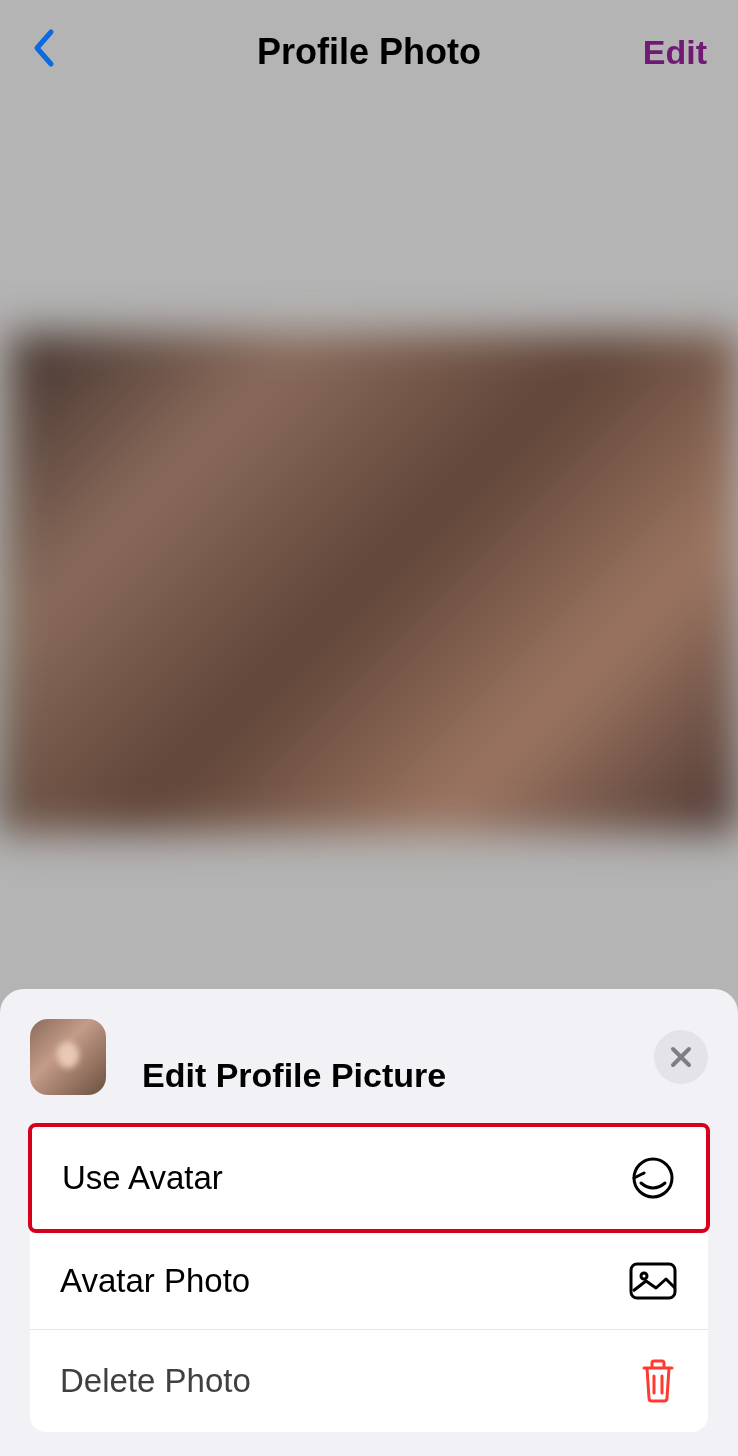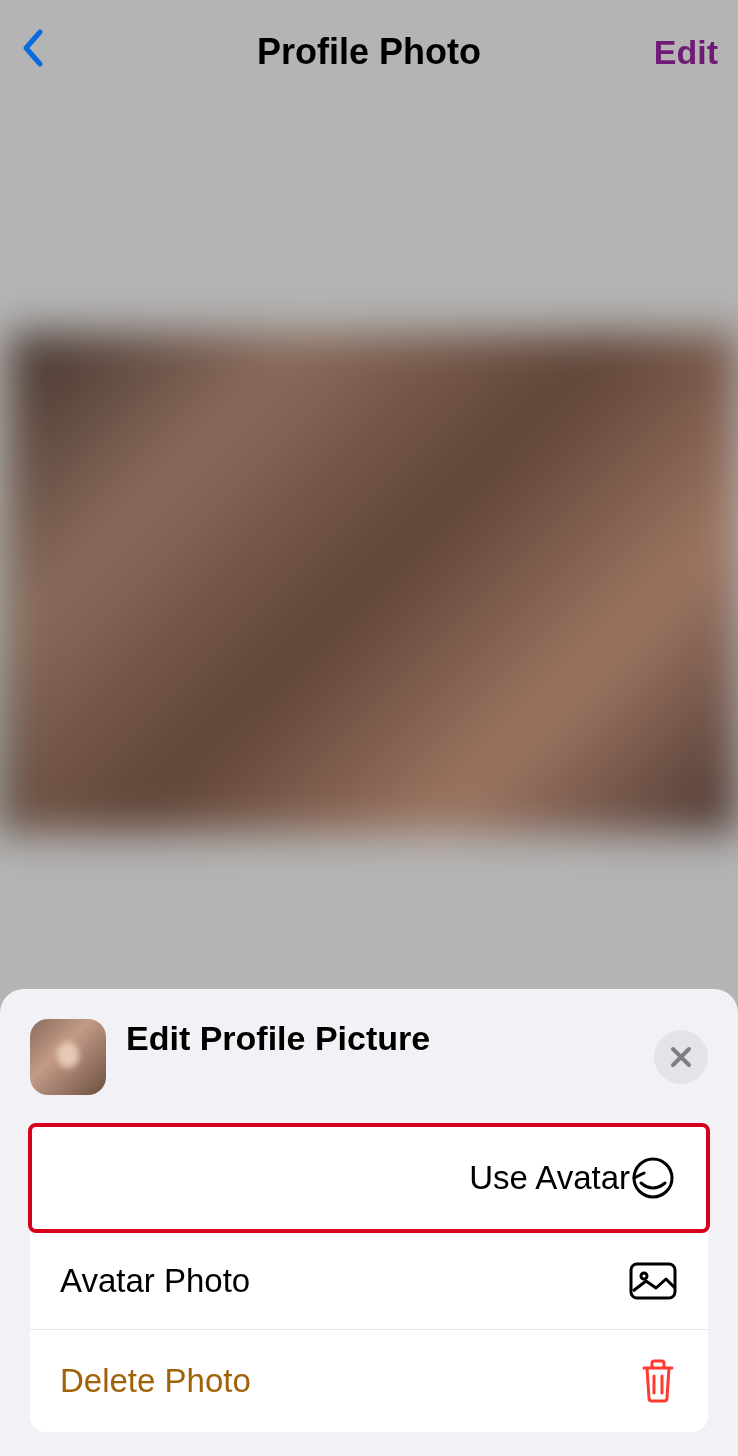--- a/index.html
+++ b/index.html
@@ -15,21 +15,21 @@
       background: #b4b4b4;
       position: relative;
       overflow: hidden;
     }
 
     .header {
       height: 104px;
       display: flex;
       align-items: center;
       justify-content: space-between;
-      padding: 0 20px;
+      padding: 0 31px;
       background: #b4b4b4;
     }
 
     .back-btn {
       color: #0b6adf;
       font-size: 38px;
       cursor: pointer;
     }
 
     .header-title {
@@ -80,22 +80,22 @@
 
     .sheet-header {
       display: flex;
       align-items: center;
       justify-content: space-between;
       margin-bottom: 30px;
     }
 
     .sheet-header-left {
       display: flex;
-      align-items: flex-start;
-      gap: 20px;
+      align-items: flex-end;
+      gap: 36px;
     }
 
     .avatar-thumb {
       width: 76px;
       height: 76px;
       border-radius: 18px;
       background: linear-gradient(135deg, #8a6a5a 0%, #c49b88 40%, #6b4f3f 100%);
       position: relative;
       overflow: hidden;
     }
@@ -150,30 +150,29 @@
       border-bottom: none;
     }
 
     .option-highlighted {
       border: 4px solid #d6001c;
       margin: -2px -2px 0 -2px;
       border-radius: 8px;
       position: relative;
       z-index: 2;
       background: #fff;
-      justify-content: flex-end;
     }
 
     .option-label {
       font-size: 33px;
       color: #000;
     }
 
     .option-label.danger {
-      color: #a16207;
+      color: #404040;
     }
 
     .option-icon {
       color: #000;
     }
 
     .option-icon.danger {
       color: #ff3a30;
     }
 

